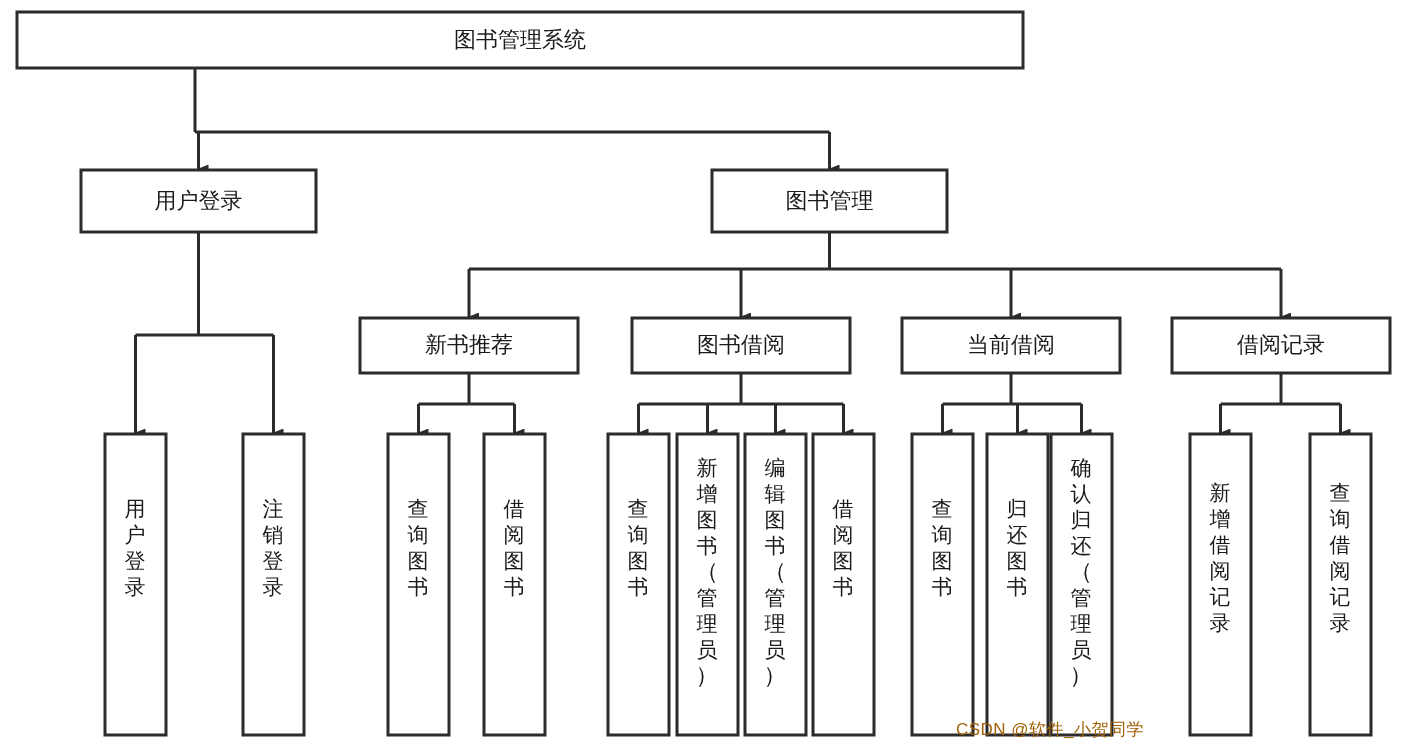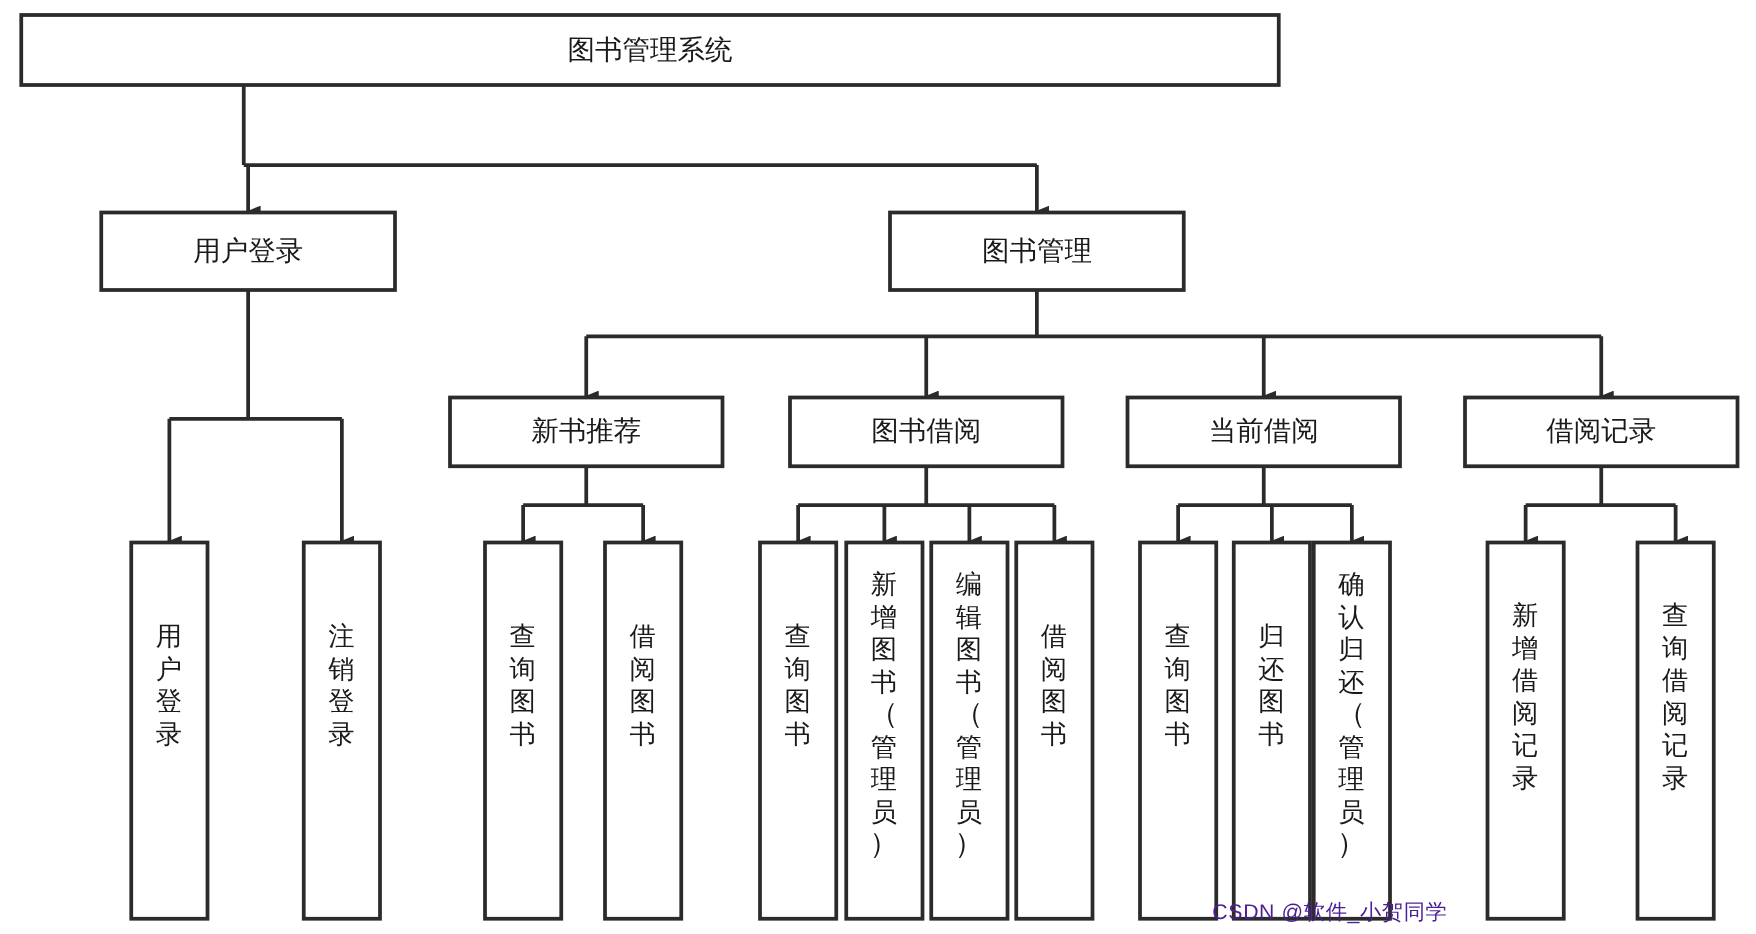--- a/index.html
+++ b/index.html
@@ -40,25 +40,25 @@
     text-anchor:middle;
     dominant-baseline:middle;
     white-space:pre;
   }
   .node-label.vertical{
     font-size:21px;
     letter-spacing:1px;
   }
   .watermark{
     position:absolute;
-    right:0;
+    right:14px;
     bottom:6px;
     font-family:"Liberation Sans","DejaVu Sans",sans-serif;
     font-size:17px;
-    color:#4c1d95;
+    color:#a16207;
     letter-spacing:0.5px;
     user-select:none;
     pointer-events:none;
     white-space:nowrap;
     margin-left:27px;
   }
 </style>
 </head>
 <body>
 

